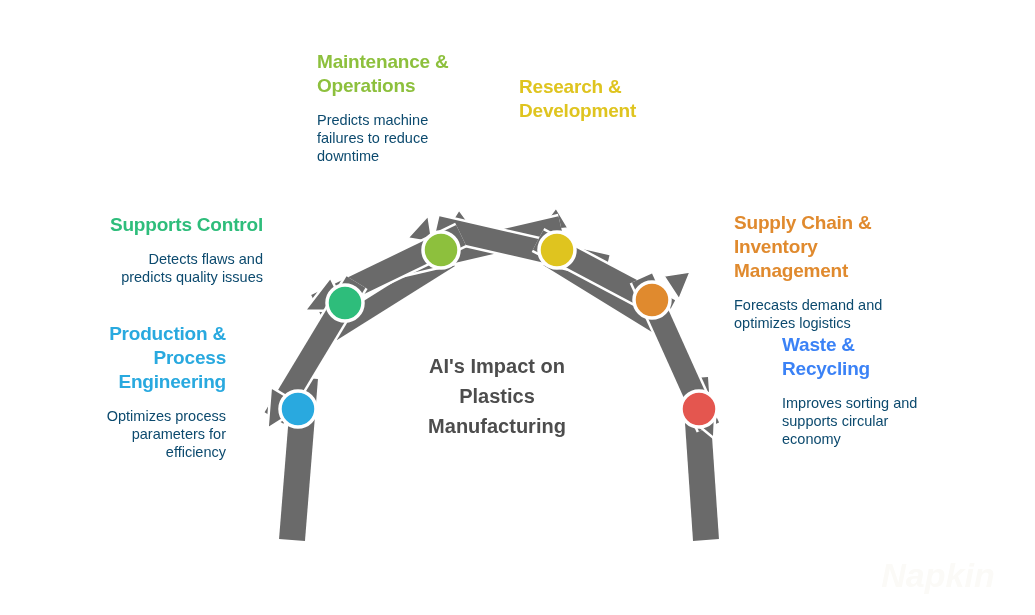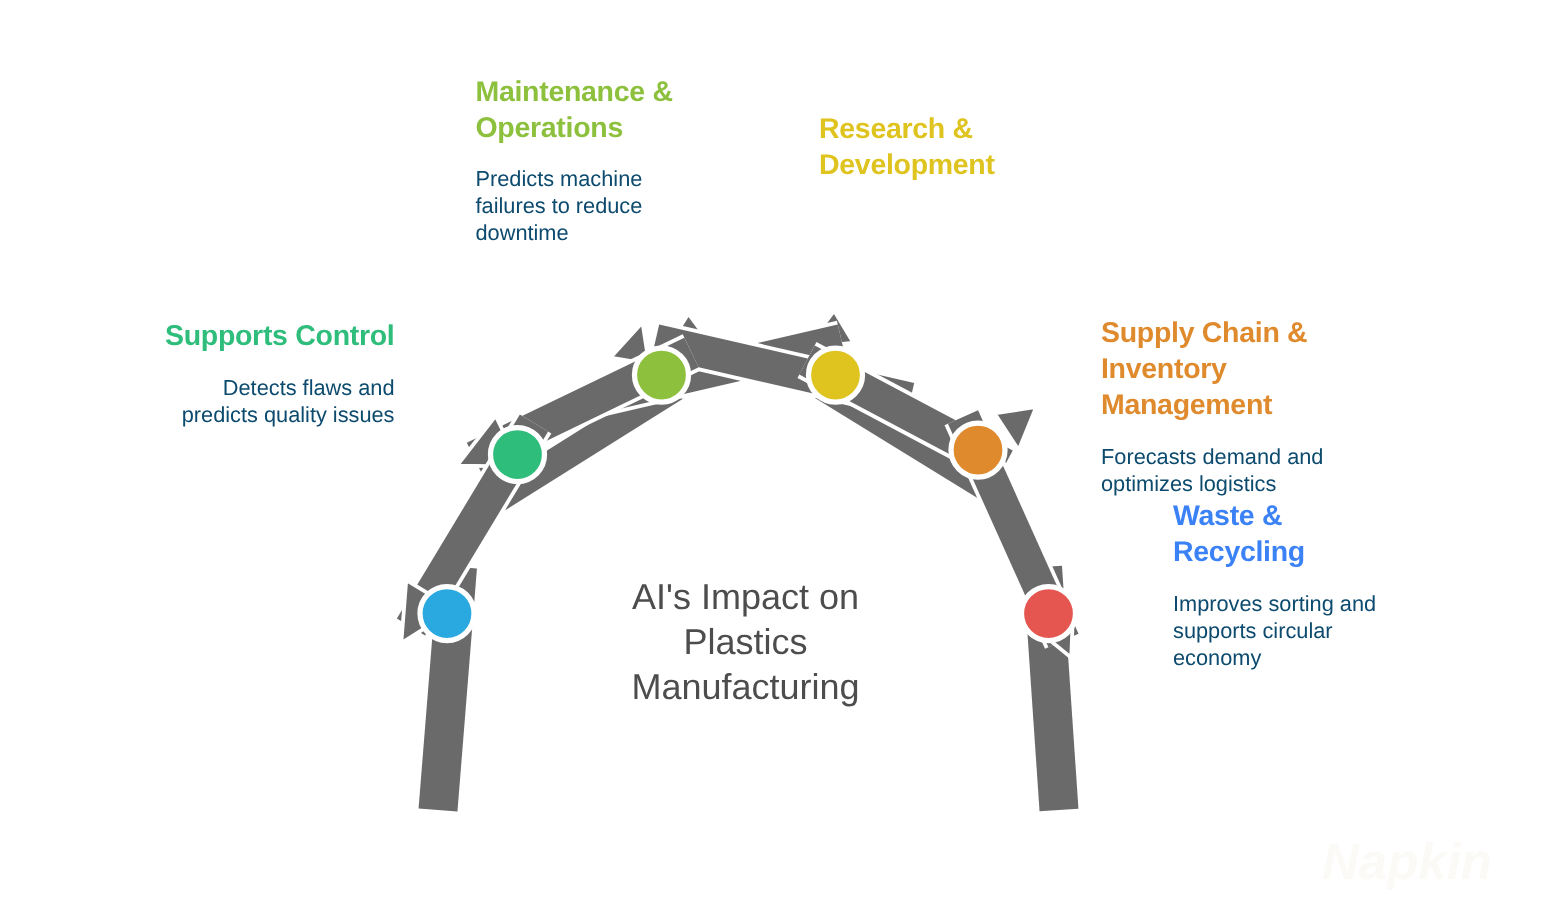--- a/index.html
+++ b/index.html
@@ -26,22 +26,22 @@
   .align-right{text-align:right;}
   .align-center{text-align:left;}
   .align-left{text-align:left;}
   .c-olive{color:#8DC03D;}
   .c-yellow{color:#DFC41F;}
   .c-green{color:#2EBD7B;}
   .c-blue{color:#29A9DF;}
   .c-orange{color:#E08A2E;}
   .c-red{color:#3b82f6;}
   .title{
-    position:absolute;left:392px;top:384px;width:210px;text-align:center;
-    font-size:24px;line-height:30px;font-weight:400;color:#4D4D4D;margin:0;
+    position:absolute;left:392px;top:351px;width:210px;text-align:center;
+    font-size:20px;line-height:30px;font-weight:700;color:#4D4D4D;margin:0;
   }
   .watermark{
     position:absolute;left:878px;top:548px;width:120px;height:55px;
     font-size:34px;font-weight:700;font-style:italic;color:#FBFAF7;
     text-align:center;line-height:55px;user-select:none;
   }
 </style>
 </head>
 <body>
 
@@ -111,29 +111,33 @@
     <circle class="node" cx="699" cy="409" r="18" fill="#E4564F"></circle>
   </svg>
 
   <h1 class="title">AI's Impact on Plastics Manufacturing</h1>
 
   <div class="block align-center" style="left:317px;top:50px;width:152px;">
     <h2 class="heading c-olive">Maintenance &amp; Operations</h2>
     <p class="desc">Predicts machine failures to reduce downtime</p>
   </div>
 
-  <div class="block align-center" style="left:546px;top:75px;width:160px;">
+  <div class="block align-center" style="left:519px;top:75px;width:160px;">
     <h2 class="heading c-yellow">Research &amp; Development</h2>
   </div>
 
   <div class="block align-right" style="left:103px;top:213px;width:160px;">
     <h2 class="heading c-green">Supports Control</h2>
     <p class="desc">Detects flaws and predicts quality issues</p>
   </div>
 
+  <div class="block align-right" style="left:86px;top:322px;width:140px;">
+    <h2 class="heading c-blue">Production &amp; Process Engineering</h2>
+    <p class="desc">Optimizes process parameters for efficiency</p>
+  </div>
 
   <div class="block align-left" style="left:734px;top:190px;width:175px;margin-top:21px;">
     <h2 class="heading c-orange">Supply Chain &amp; Inventory Management</h2>
     <p class="desc">Forecasts demand and optimizes logistics</p>
   </div>
 
   <div class="block align-left" style="left:782px;top:333px;width:155px;">
     <h2 class="heading c-red">Waste &amp; Recycling</h2>
     <p class="desc">Improves sorting and supports circular economy</p>
   </div>

